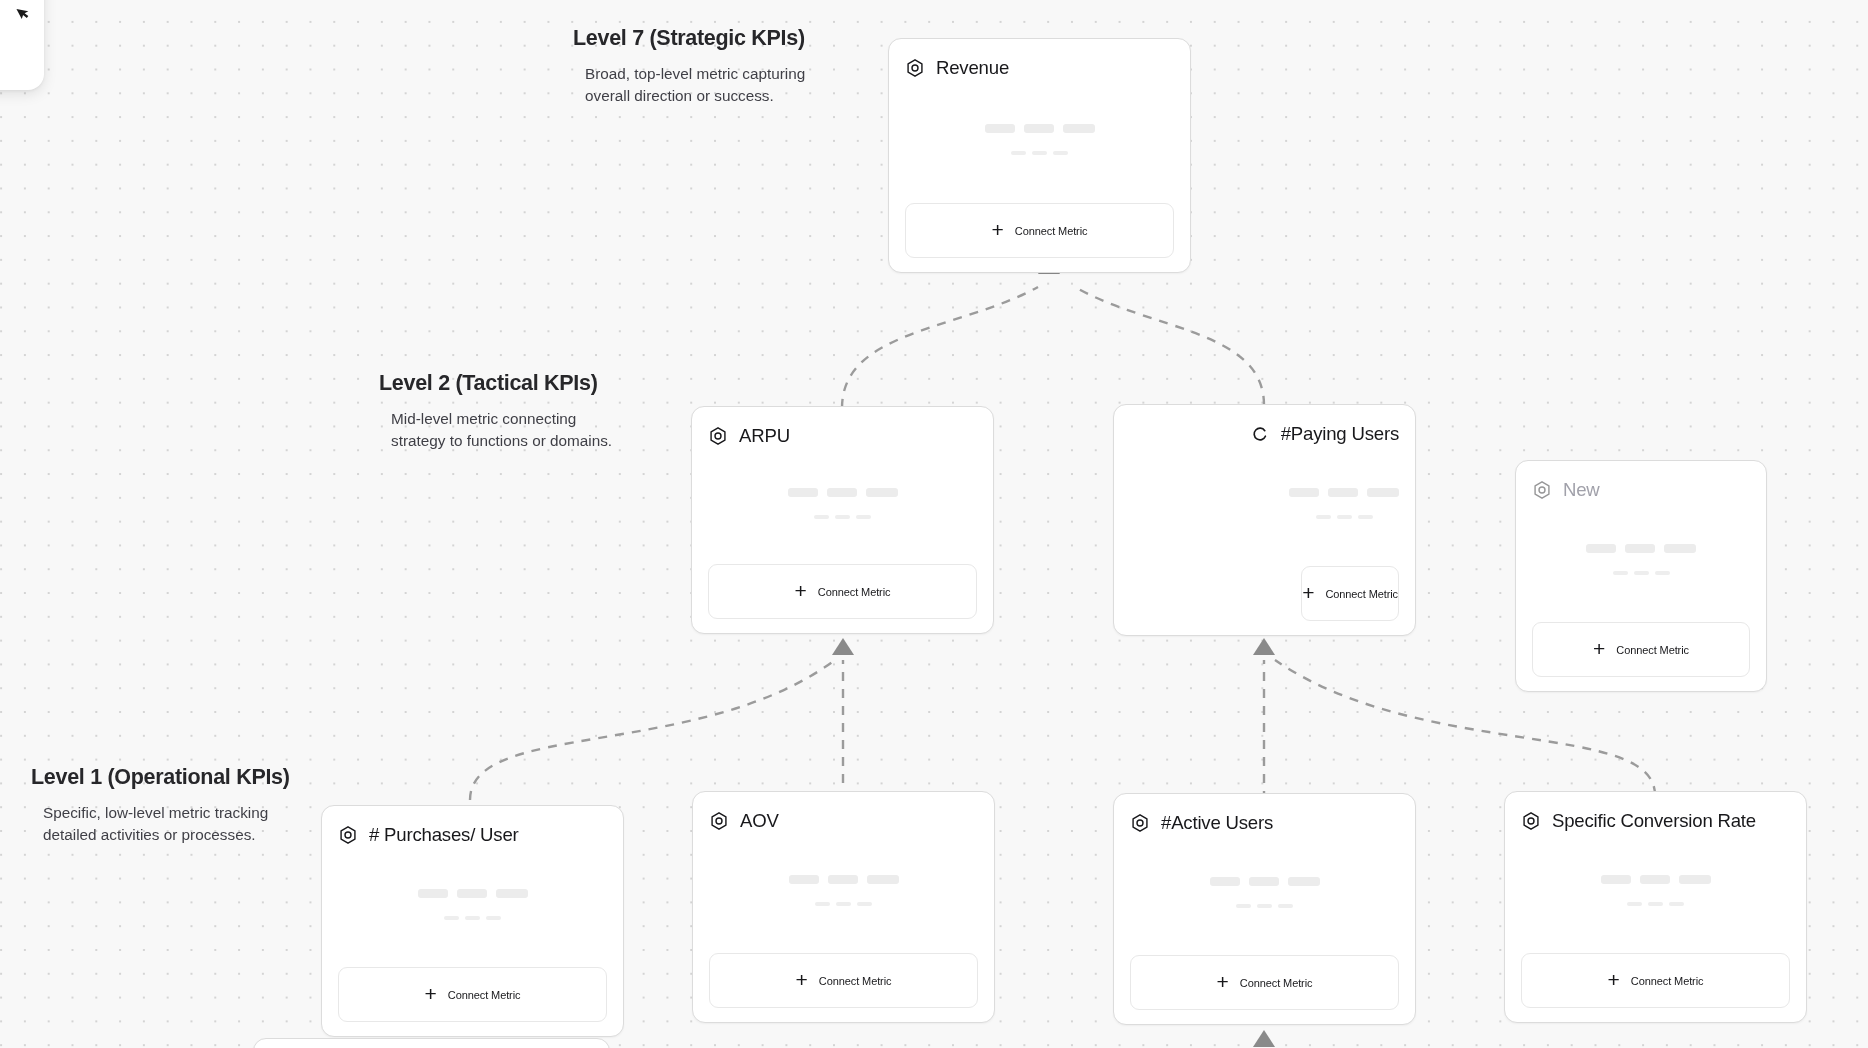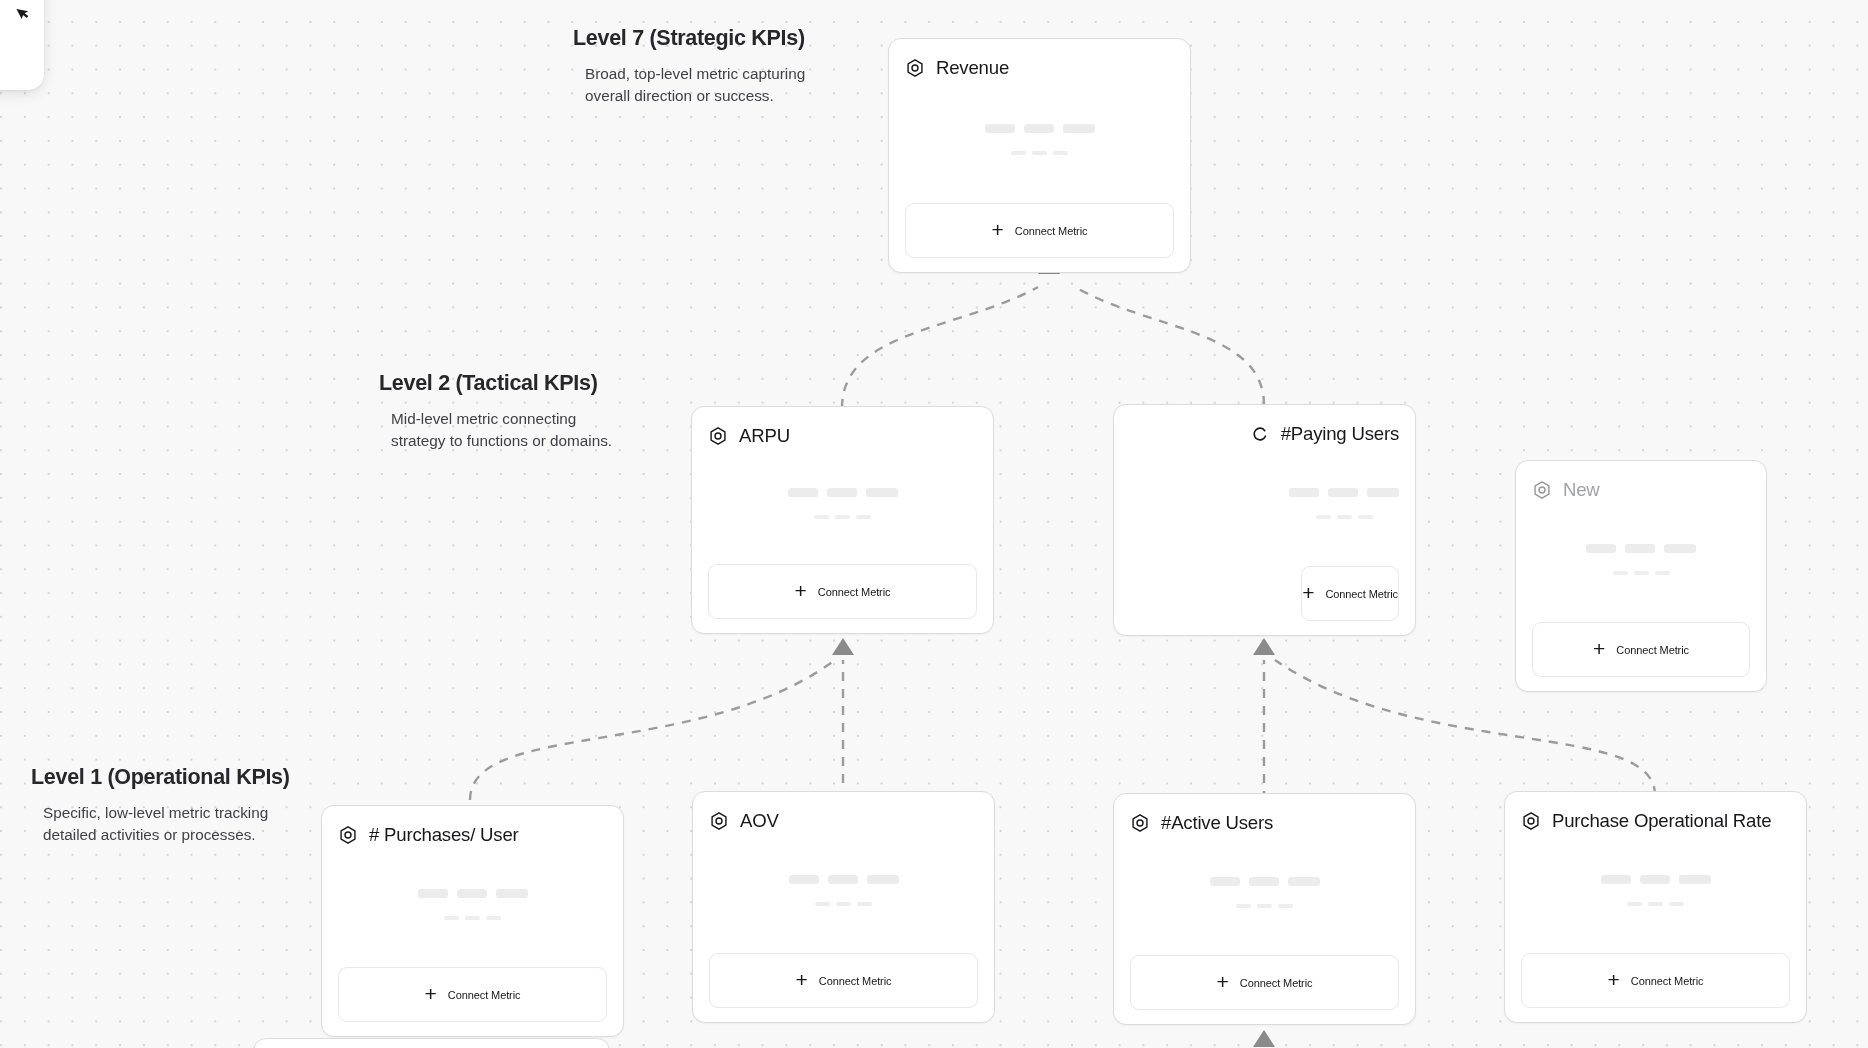--- a/index.html
+++ b/index.html
@@ -405,21 +405,21 @@
       <span class="lbl">Connect Metric</span>
     </div>
   </div>
 
   <div class="card" style="left:1504px; top:791px; width:303px; height:232px;">
     <div class="card-head">
       <svg class="card-icon" viewBox="0 0 24 24">
         <path d="M12 2.2 20.3 7v10L12 21.8 3.7 17V7z" fill="none" stroke="#18181b" stroke-width="1.7" stroke-linejoin="round"></path>
         <circle cx="12" cy="12" r="3.6" fill="none" stroke="#18181b" stroke-width="1.7"></circle>
       </svg>
-      <span class="card-title">Purchase Operational Rate</span>
+      <span class="card-title">Specific Conversion Rate</span>
     </div>
     <div class="card-body">
       <div class="skel-row">
         <span class="skel a"></span>
         <span class="skel b"></span>
         <span class="skel c"></span>
       </div>
       <div class="skel-row small">
         <span class="skel"></span>
         <span class="skel"></span>

